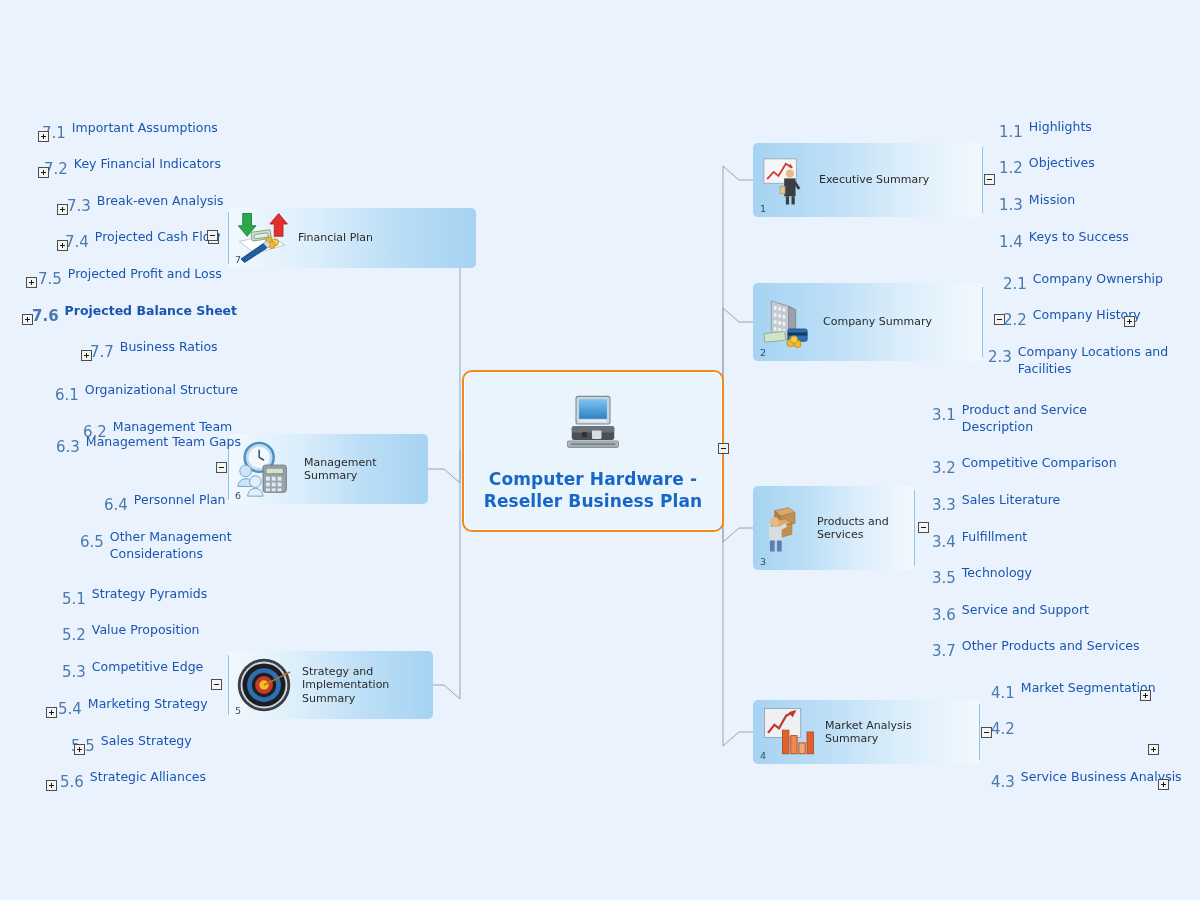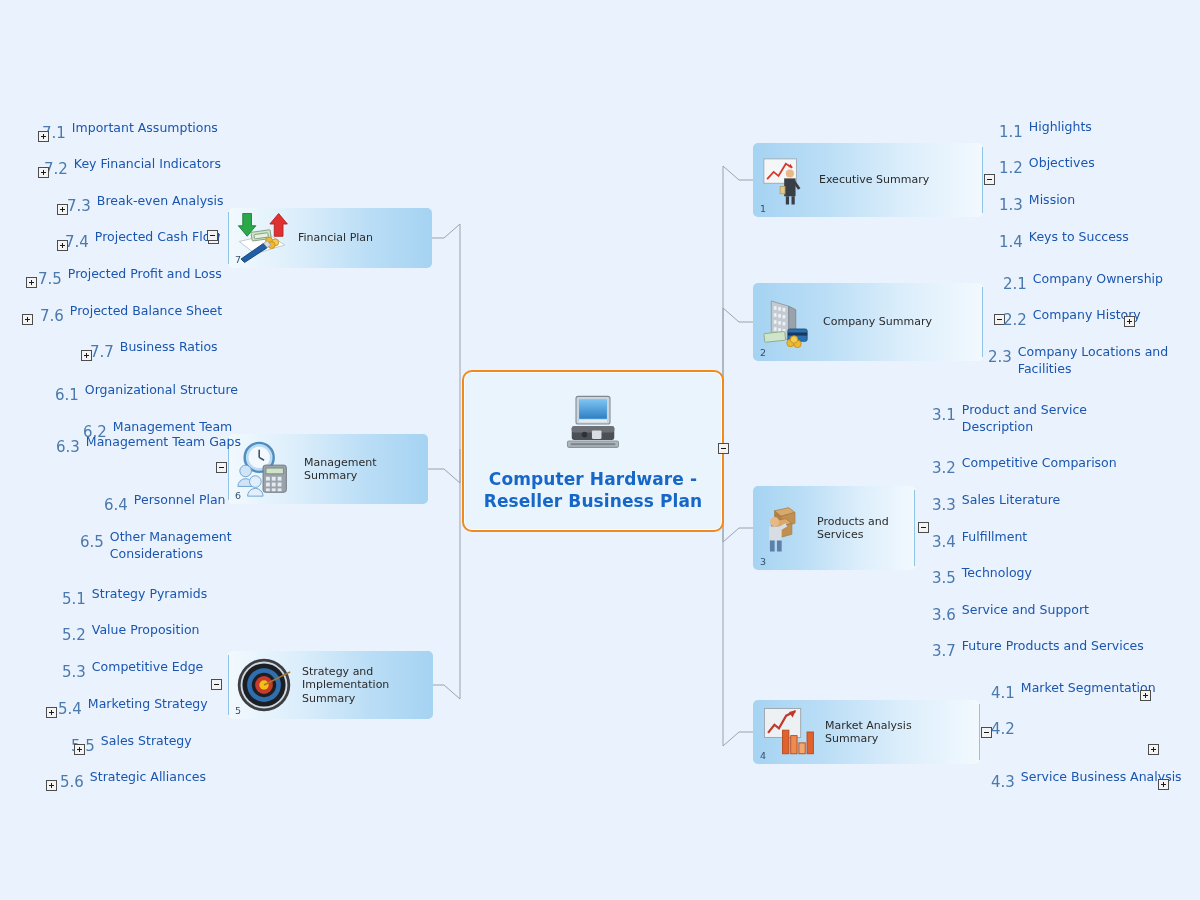--- a/index.html
+++ b/index.html
@@ -264,21 +264,21 @@
     <div class="leaf" style="left: 932px; top: 565px;">
       <span class="leaf-num">3.5</span>
       <span class="leaf-txt">Technology</span>
     </div>
     <div class="leaf" style="left: 932px; top: 602px;">
       <span class="leaf-num">3.6</span>
       <span class="leaf-txt">Service and Support</span>
     </div>
     <div class="leaf" style="left: 932px; top: 638px;">
       <span class="leaf-num">3.7</span>
-      <span class="leaf-txt">Future Products and Services</span>
+      <span class="leaf-txt">Other Products and Services</span>
     </div>
     <div class="branch right" style="left: 753px; top: 700px; width: 227px; height: 64px;">
       <div class="branch-ico" style="width: 58px; height: 58px; margin-left: 6px;">
         <svg width="58" height="58" viewBox="0 0 64 64">
           <defs>
             <linearGradient id="scr" x1="0" y1="0" x2="0" y2="1">
       <stop offset="0" stop-color="#7cc4f0"></stop>
               <stop offset="1" stop-color="#2f7fc4"></stop>
             </linearGradient>
           </defs>
@@ -416,21 +416,21 @@
     </div>
     <div class="leaf" style="left: 104px; top: 492px;">
       <span class="leaf-num">6.4</span>
       <span class="leaf-txt">Personnel Plan</span>
     </div>
     <div class="leaf" style="left: 80px; top: 529px;">
       <span class="leaf-num">6.5</span>
       <span class="leaf-txt">Other Management
 Considerations</span>
     </div>
-    <div class="branch left" style="left: 228px; top: 208px; width: 204px; height: 60px; background: linear-gradient(to left, rgb(165, 211, 242) 0%, rgb(187, 222, 246) 32%, rgb(220, 238, 251) 66%, rgb(242, 249, 254) 100%);">
+    <div class="branch left" style="left: 228px; top: 208px; width: 248px; height: 60px; background: linear-gradient(to left, rgb(165, 211, 242) 0%, rgb(187, 222, 246) 32%, rgb(220, 238, 251) 66%, rgb(242, 249, 254) 100%);">
       <div class="branch-ico" style="width: 56px; height: 56px; margin-left: 6px;">
         <svg width="56" height="56" viewBox="0 0 64 64">
           <defs>
             <linearGradient id="scr" x1="0" y1="0" x2="0" y2="1">
       <stop offset="0" stop-color="#7cc4f0"></stop>
               <stop offset="1" stop-color="#2f7fc4"></stop>
             </linearGradient>
           </defs>
           <polygon points="6,36 40,28 58,40 24,50" fill="#ffffff" stroke="#b8c2ca"></polygon>
            <rect x="20" y="24" width="22" height="10" rx="1" fill="#cfe5c9" stroke="#7f9b7a" transform="rotate(-8 31 29)"></rect>
@@ -468,21 +468,21 @@
       <span class="leaf-num">7.4</span>
       <span class="leaf-txt">Projected Cash Flow</span>
     </div>
     <div class="tog plus" style="left: 57px; top: 240px;"></div>
     <div class="tog" style="left: 207px; top: 230px;"></div>
     <div class="leaf" style="left: 38px; top: 266px;">
       <span class="leaf-num">7.5</span>
       <span class="leaf-txt">Projected Profit and Loss</span>
     </div>
     <div class="tog plus" style="left: 26px; top: 277px;"></div>
-    <div class="leaf" style="left: 40px; top: 303px;">
+    <div class="leaf" style="left: 32px; top: 303px; font-weight: bold;">
       <span class="leaf-num">7.6</span>
       <span class="leaf-txt">Projected Balance Sheet</span>
     </div>
     <div class="tog plus" style="left: 22px; top: 314px;"></div>
     <div class="leaf" style="left: 90px; top: 339px;">
       <span class="leaf-num">7.7</span>
       <span class="leaf-txt">Business Ratios</span>
     </div>
     <div class="tog plus" style="left: 81px; top: 350px;"></div>
   </div>

